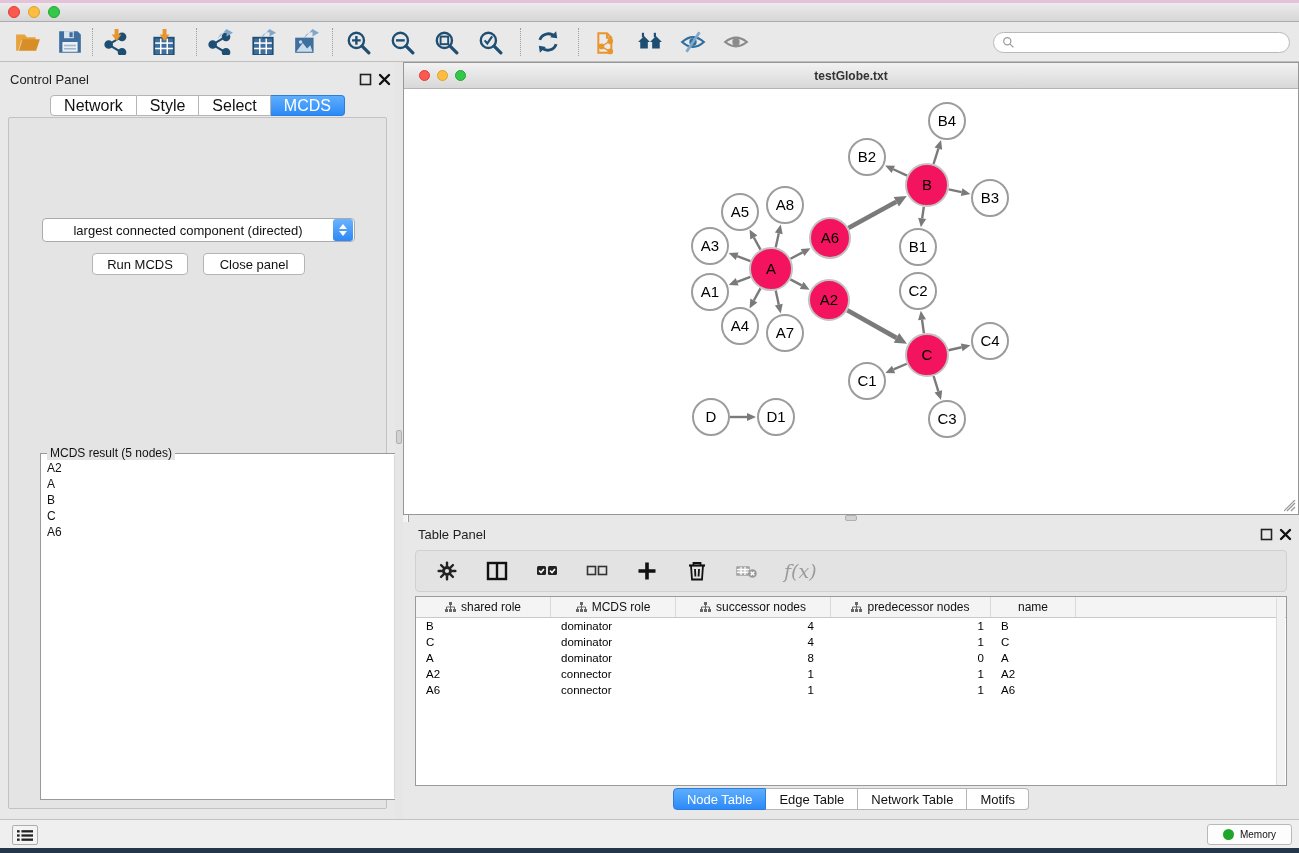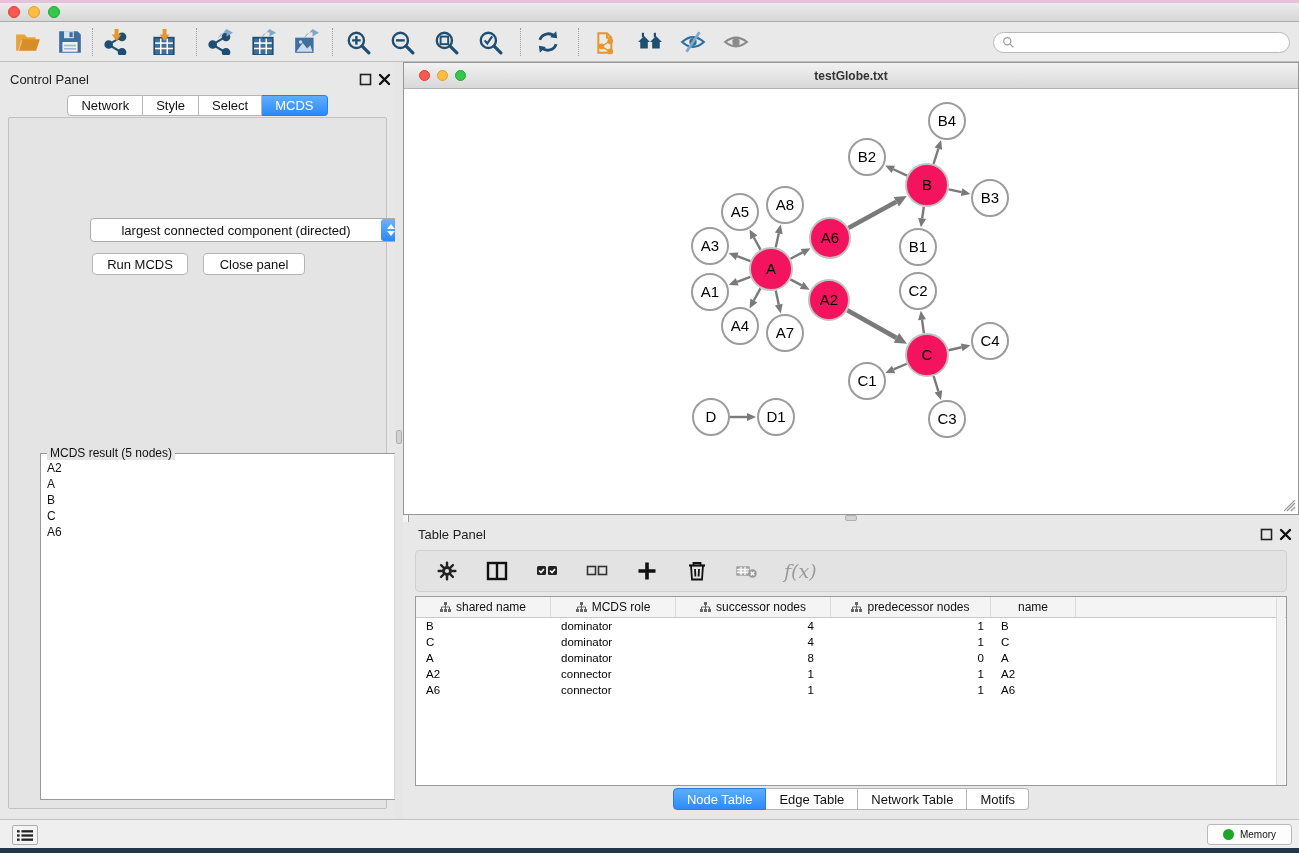--- a/index.html
+++ b/index.html
@@ -33,28 +33,28 @@
 
   
   #control-panel { left:0; top:62px; width:395px; height:757px; background:#E8E8E8; }
   #cp-title { left:10px; top:10px; font-size:13px; color:#222; }
   .float-icon,.close-icon { width:13px; height:13px; cursor:pointer; }
   #cp-float { left:359px; top:11px; } #cp-close { left:378px; top:11px; }
   #cp-content { left:8px; top:55px; width:379px; height:692px; background:#E4E4E4;
     border:1px solid #C2C2C2; border-radius:2px; }
   #cp-tabs { left:0; top:33px; width:395px; display:flex; justify-content:center; z-index:3; }
   .tab { height:21px; padding:0 13px; background:#fff; border:1px solid #B5B5B5;
-    border-left:none; font-size:13px; color:#111; display:flex; align-items:center; cursor:pointer; }
+    border-left:none; font-size:16px; color:#111; display:flex; align-items:center; cursor:pointer; }
   .tab:first-child { border-left:1px solid #B5B5B5; border-radius:4px 0 0 4px; }
   .tab:last-child { border-radius:0 4px 4px 0; }
   .tab.selected { background:linear-gradient(#5FAEFD,#2B8AF8); border-color:#2B7DE0; color:#fff; }
   #opt-label { left:0; top:137px; width:395px; text-align:center; font-size:13px; color:#111; }
   #criterion-select { left:42px; top:156px; width:313px; height:24px; background:#fff;
     border:1px solid #ABABAB; border-radius:4px; display:flex; align-items:center;
-    font-size:13px; color:#111; cursor:pointer;margin-left:48px; }
+    font-size:13px; color:#111; cursor:pointer; }
   #criterion-value { flex:1; text-align:center; }
   #criterion-stepper { width:20px; height:22px; margin-right:1px; border-radius:3px;
     background:linear-gradient(#6AB3FD,#2E87F6); display:flex; flex-direction:column;
     align-items:center; justify-content:center; gap:2px; }
   #criterion-stepper i { width:0; height:0; border-left:4px solid transparent;
     border-right:4px solid transparent; }
   #criterion-stepper .up { border-bottom:5px solid #fff; }
   #criterion-stepper .down { border-top:5px solid #fff; }
   .cp-btn { height:22px; background:#fff; border:1px solid #B5B5B5; border-radius:4px;
     font-size:13px; color:#111; display:flex; align-items:center; justify-content:center;
@@ -610,21 +610,21 @@
         <div class="nt-hcell" style="width: 135px;">
           <svg viewBox="0 0 11 11">
             <g fill="#666">
               <rect x="4" y="0" width="3" height="3"></rect>
               <rect x="0" y="7" width="3" height="3"></rect>
               <rect x="4" y="7" width="3" height="3"></rect>
               <rect x="8" y="7" width="3" height="3"></rect>
             </g>
             <path d="M5.5 3 v2 M1.5 7 V5 h8 V7 M5.5 5 v2" stroke="#666" fill="none" stroke-width="1"></path>
           </svg>
-          <span>shared name</span>
+          <span>shared role</span>
         </div>
         <div class="nt-hcell" style="width: 125px;">
           <svg viewBox="0 0 11 11">
             <g fill="#666">
               <rect x="4" y="0" width="3" height="3"></rect>
               <rect x="0" y="7" width="3" height="3"></rect>
               <rect x="4" y="7" width="3" height="3"></rect>
               <rect x="8" y="7" width="3" height="3"></rect>
             </g>
             <path d="M5.5 3 v2 M1.5 7 V5 h8 V7 M5.5 5 v2" stroke="#666" fill="none" stroke-width="1"></path>

